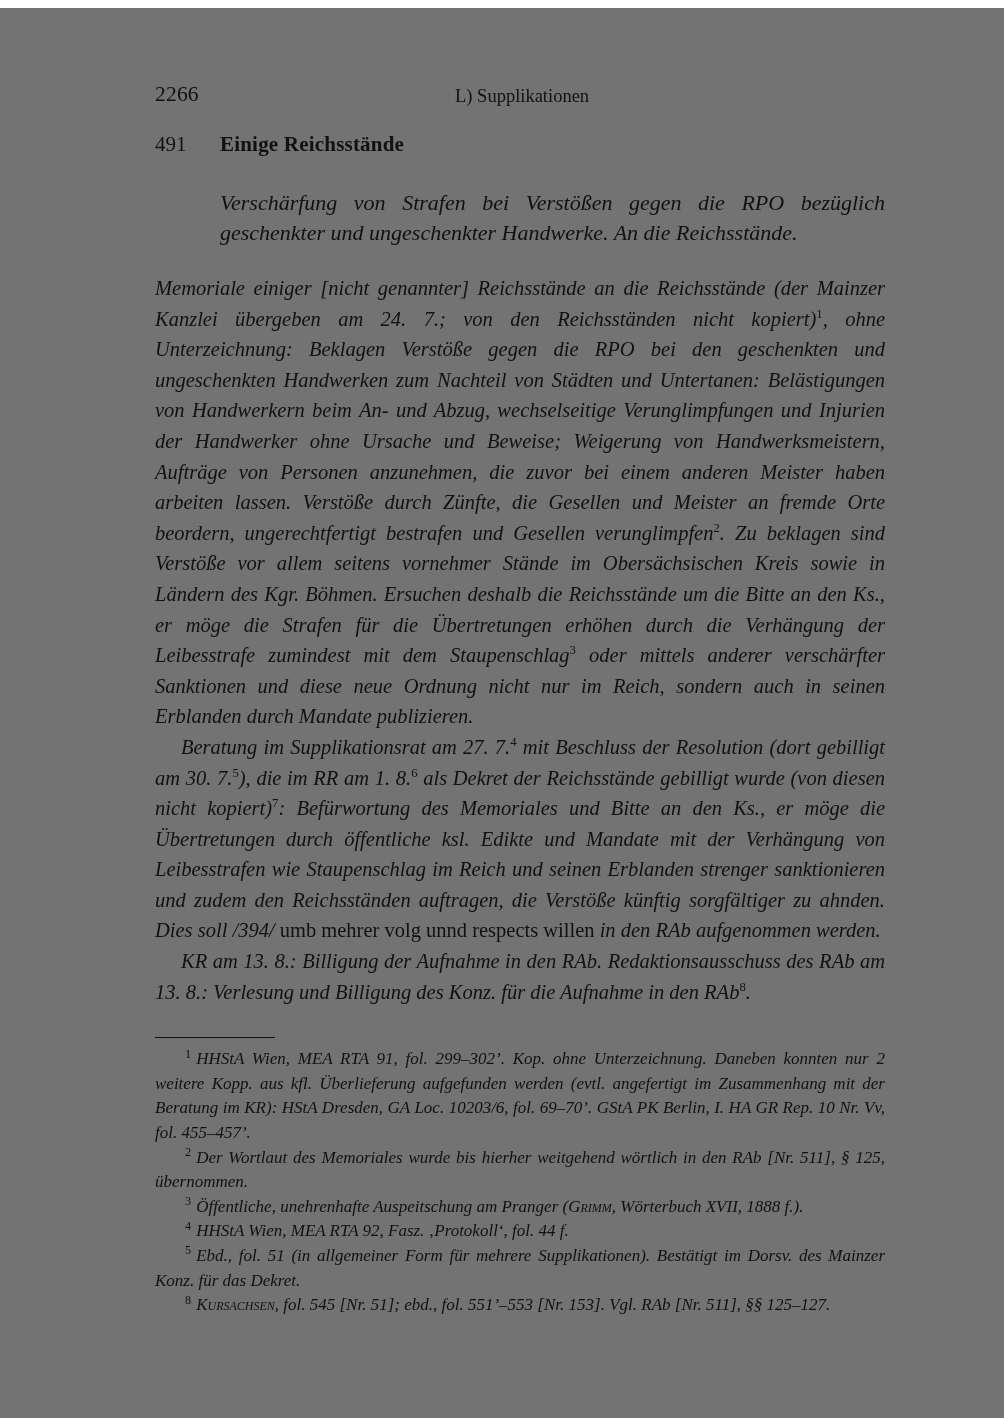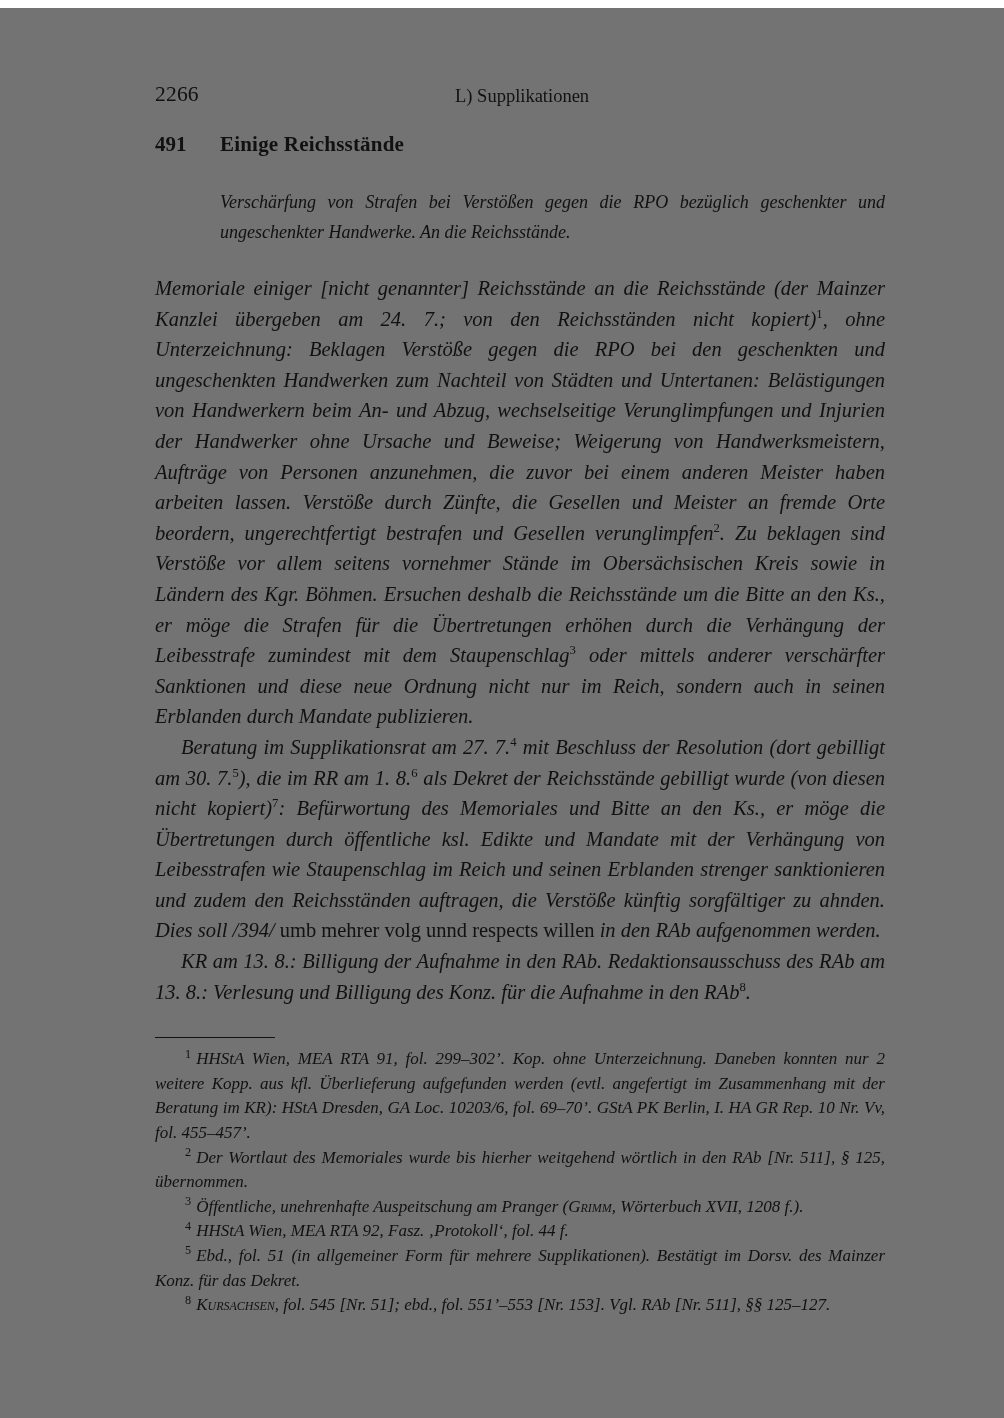--- a/index.html
+++ b/index.html
@@ -52,37 +52,37 @@
   
   .head {
     position: relative;
     margin-top: 18px;
     height: 34px;
   }
   .head .num {
     position: absolute;
     left: 0;
     top: 0;
-    font-weight: bold;
+    font-weight: normal;
     font-size: 21px;
   }
   .head .title {
     position: absolute;
     left: 65px;
     top: 0;
     font-weight: bold;
     font-size: 21px;
     letter-spacing: .2px;
   }
 
   
   .regest {
     margin: 22px 0 0 65px;
     font-style: italic;
-    font-size: 18px;
+    font-size: 22px;
     line-height: 29.5px;
     text-align: justify;
     text-justify: inter-word;
   }
 
   
   .body-block {
     margin-top: 26px;
     font-style: italic;
     font-size: 20.5px;
@@ -168,21 +168,21 @@
     </div>
 
     <div class="fnrule"></div>
 
     <div class="footnotes">
 
       <p><span class="marker">1</span><span>HHStA Wien, MEA RTA 91, fol. 299–302’. Kop. ohne Unterzeichnung. Daneben konnten nur 2 weitere Kopp. aus kfl. Überlieferung aufgefunden werden (evtl. angefertigt im Zusammenhang mit der Beratung im KR): HStA Dresden, GA Loc. 10203/6, fol. 69–70’. GStA PK Berlin, I. HA GR Rep. 10 Nr. Vv, fol. 455–457’.</span></p>
 
       <p><span class="marker">2</span><span>Der Wortlaut des Memoriales wurde bis hierher weitgehend wörtlich in den RAb [Nr. 511], § 125, übernommen.</span></p>
 
-      <p><span class="marker">3</span><span>Öffentliche, unehrenhafte Auspeitschung am Pranger (</span><span class="smallcaps">Grimm</span><span>, Wörterbuch XVII, 1208 f.).</span></p>
+      <p><span class="marker">3</span><span>Öffentliche, unehrenhafte Auspeitschung am Pranger (</span><span class="smallcaps">Grimm</span><span>, Wörterbuch XVII, 1888 f.).</span></p>
 
       <p><span class="marker">4</span><span>HHStA Wien, MEA RTA 92, Fasz. ‚Protokoll‘, fol. 44 f.</span></p>
 
       <p><span class="marker">5</span><span>Ebd., fol. 51 (in allgemeiner Form für mehrere Supplikationen). Bestätigt im Dorsv. des Mainzer Konz. für das Dekret.</span></p>
 
 
 
       <p><span class="marker">8</span><span class="smallcaps">Kursachsen</span><span>, fol. 545 [Nr. 51]; ebd., fol. 551’–553 [Nr. 153]. Vgl. RAb [Nr. 511], §§ 125–127.</span></p>
 
     </div>

